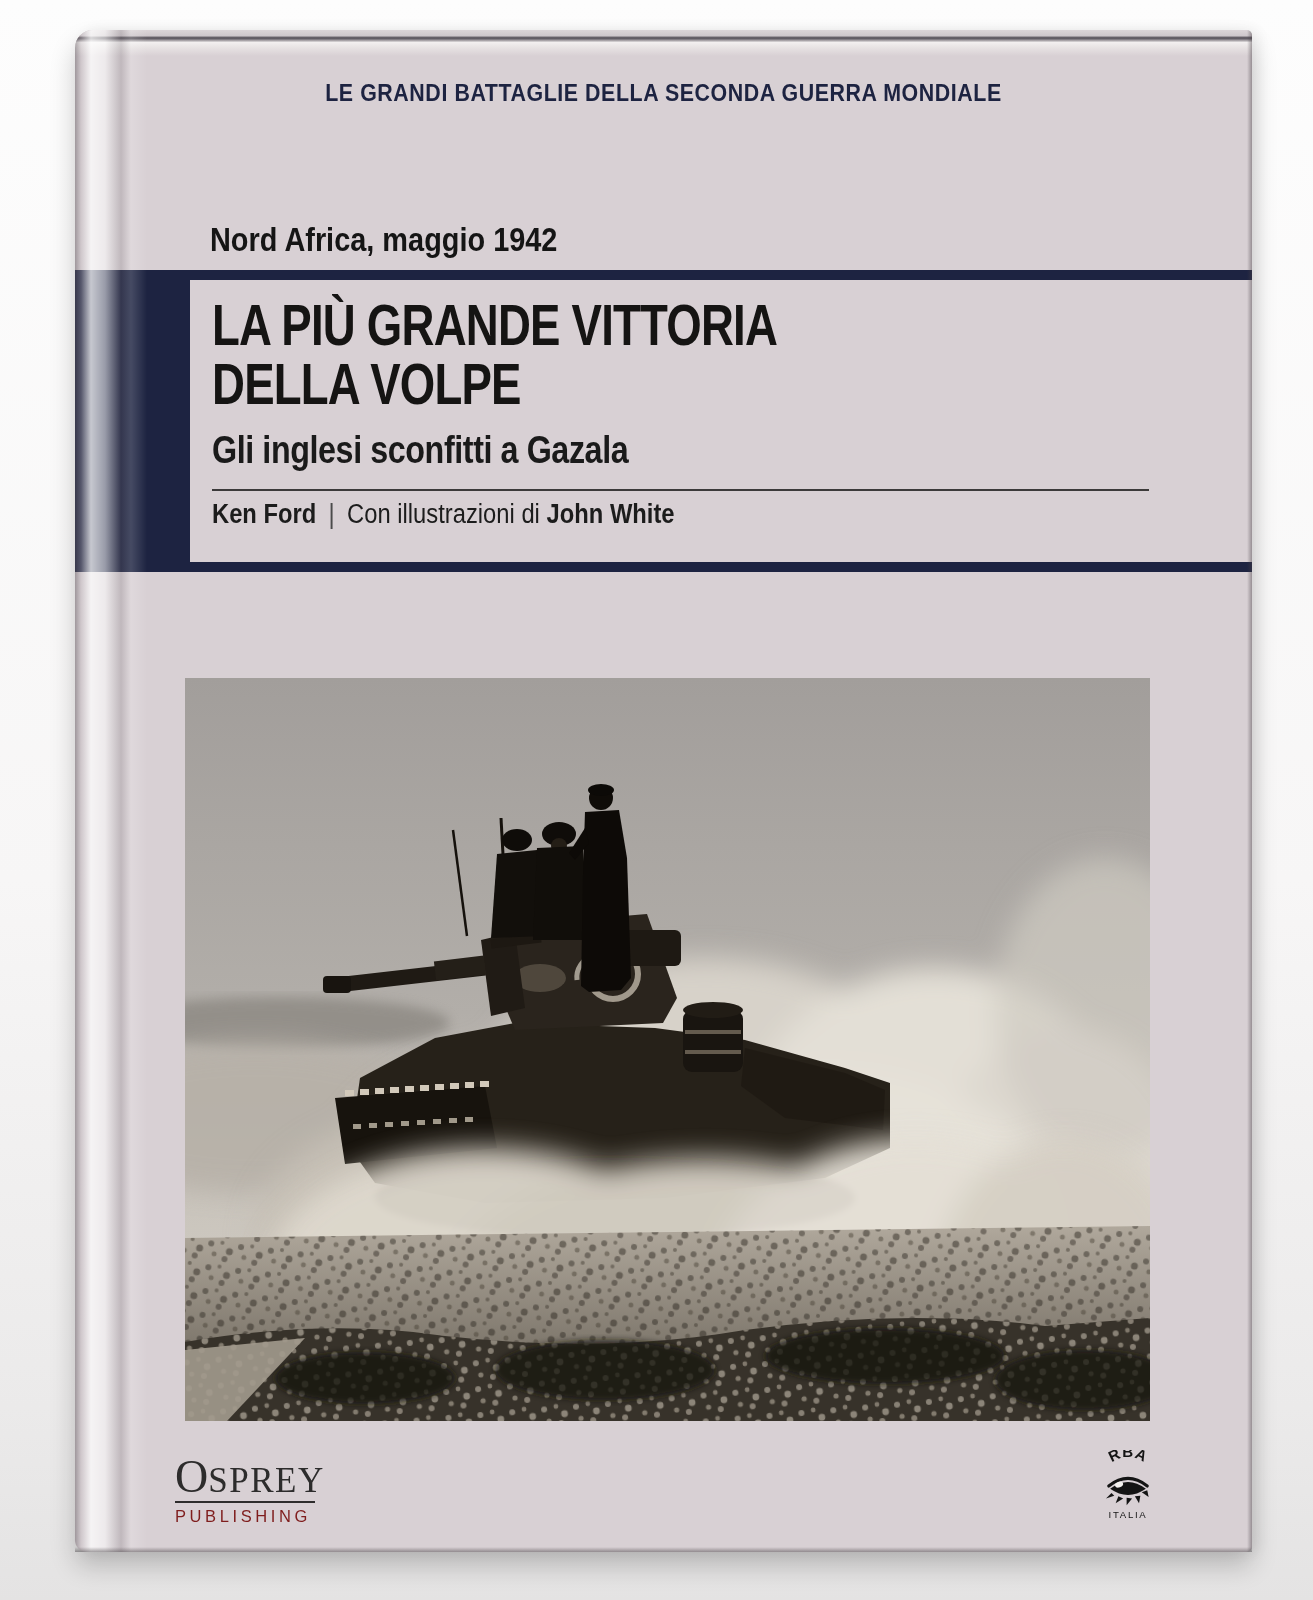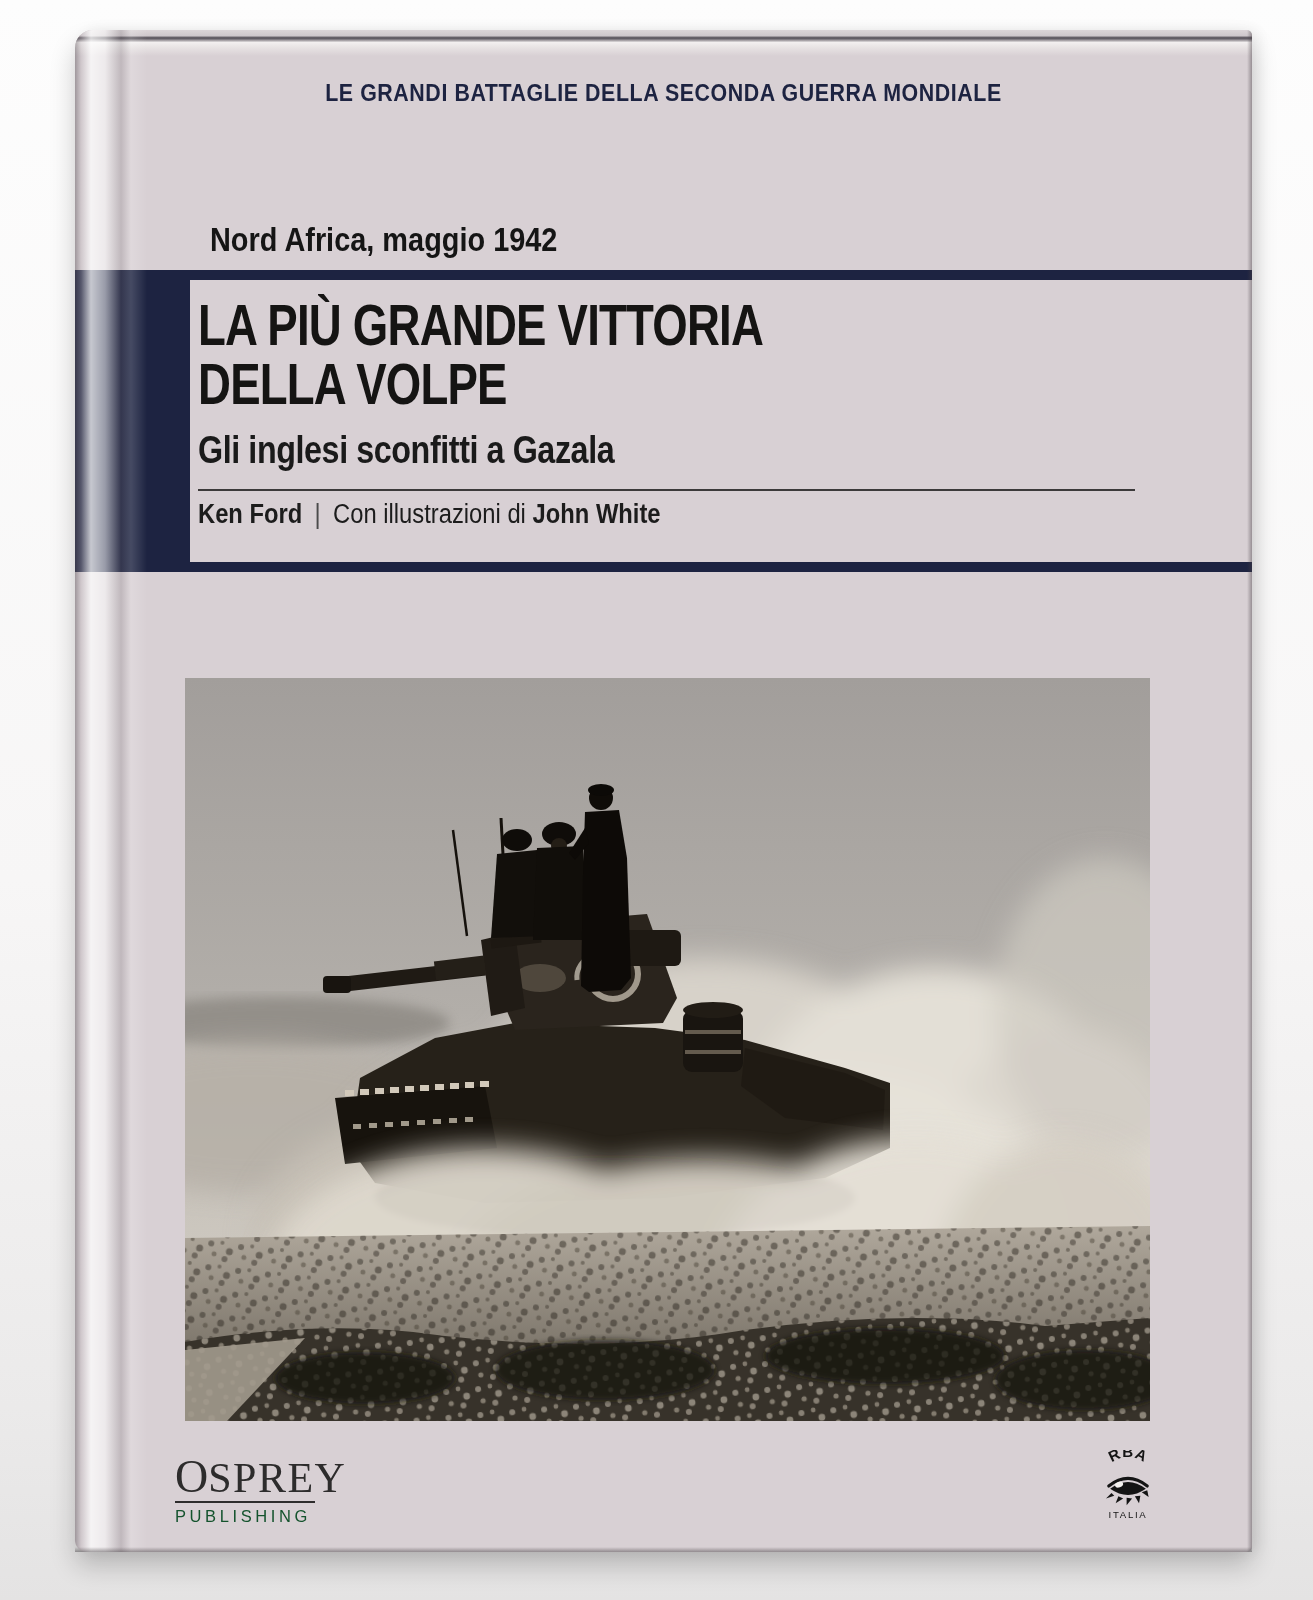--- a/index.html
+++ b/index.html
@@ -55,21 +55,21 @@
     color:#151515;font-size:34px;font-weight:bold;
     transform:scaleX(.85);transform-origin:left;
   }
   .band{
     position:absolute;left:0;top:240px;width:100%;height:302px;
     background:var(--navy,#1d2341);
   }
   .panel{
     position:absolute;left:115px;top:10px;right:0;bottom:10px;
     background:var(--cover,#d8d0d4);
-    padding:16px 0 0 8px;box-sizing:border-box;
+    padding:16px 0 0 22px;box-sizing:border-box;
   }
   .title{
     margin:0;color:#151413;
     font-size:57px;line-height:1.03;font-weight:bold;letter-spacing:-1px;
     transform:scaleX(.80);transform-origin:left;
   }
   .subtitle{
     margin-top:16px;color:#1a1a1a;
     font-size:38px;font-weight:bold;letter-spacing:-.5px;
     transform:scaleX(.85);transform-origin:left;
@@ -85,23 +85,23 @@
   .authors .b{font-weight:bold;}
   .authors .sep{margin:0 14px;color:#4b4b4b;font-weight:normal;}
 
   
   .photo{position:absolute;left:110px;top:648px;width:965px;height:743px;display:block;}
 
   
   .osprey{position:absolute;left:100px;top:1424px;width:170px;color:#2d2c2c;}
   .osprey .word{font-family:"Liberation Serif", serif;white-space:nowrap;line-height:1;}
   .osprey .o{font-size:46px;}
-  .osprey .rest{font-size:42px;letter-spacing:1.5px;}
+  .osprey .rest{font-size:35px;letter-spacing:1.5px;}
   .osprey .orule{width:140px;border-top:2.5px solid #2d2c2c;margin-top:1px;}
-  .osprey .pub{margin-top:4px;font-size:16.5px;letter-spacing:3.6px;color:#14532d;}
+  .osprey .pub{margin-top:4px;font-size:16.5px;letter-spacing:3.6px;color:#7f1d1d;}
   .rba{position:absolute;left:1020px;top:1420px;width:66px;text-align:center;}
   .rba svg{display:block;margin:0 auto;}
 </style>
 </head>
 <body>
 
 <div class="stage">
   <div class="book">
 
     <div class="top-edge"></div>

